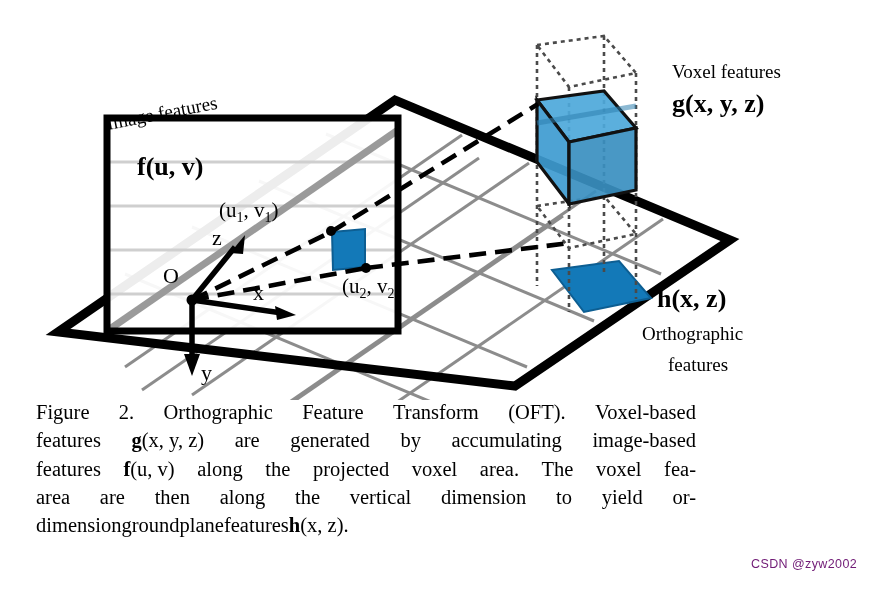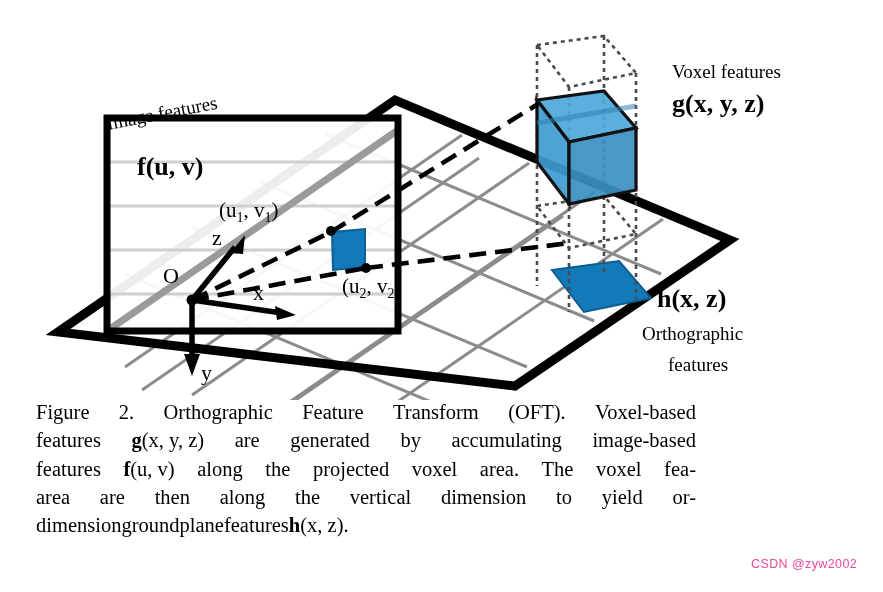--- a/index.html
+++ b/index.html
@@ -79,21 +79,21 @@
     display: flex;
     justify-content: space-between;
     white-space: nowrap;
   }
   #watermark {
     position: absolute;
     left: 751px;
     top: 557px;
     font-family: "Liberation Sans", "DejaVu Sans", sans-serif;
     font-size: 12.5px;
-    color: #ec4899;
+    color: #701a75;
     letter-spacing: 0.4px;
     white-space: nowrap;
   }
 </style>
 </head>
 <body>
 
 <div id="page">
 
   <div id="figure">

